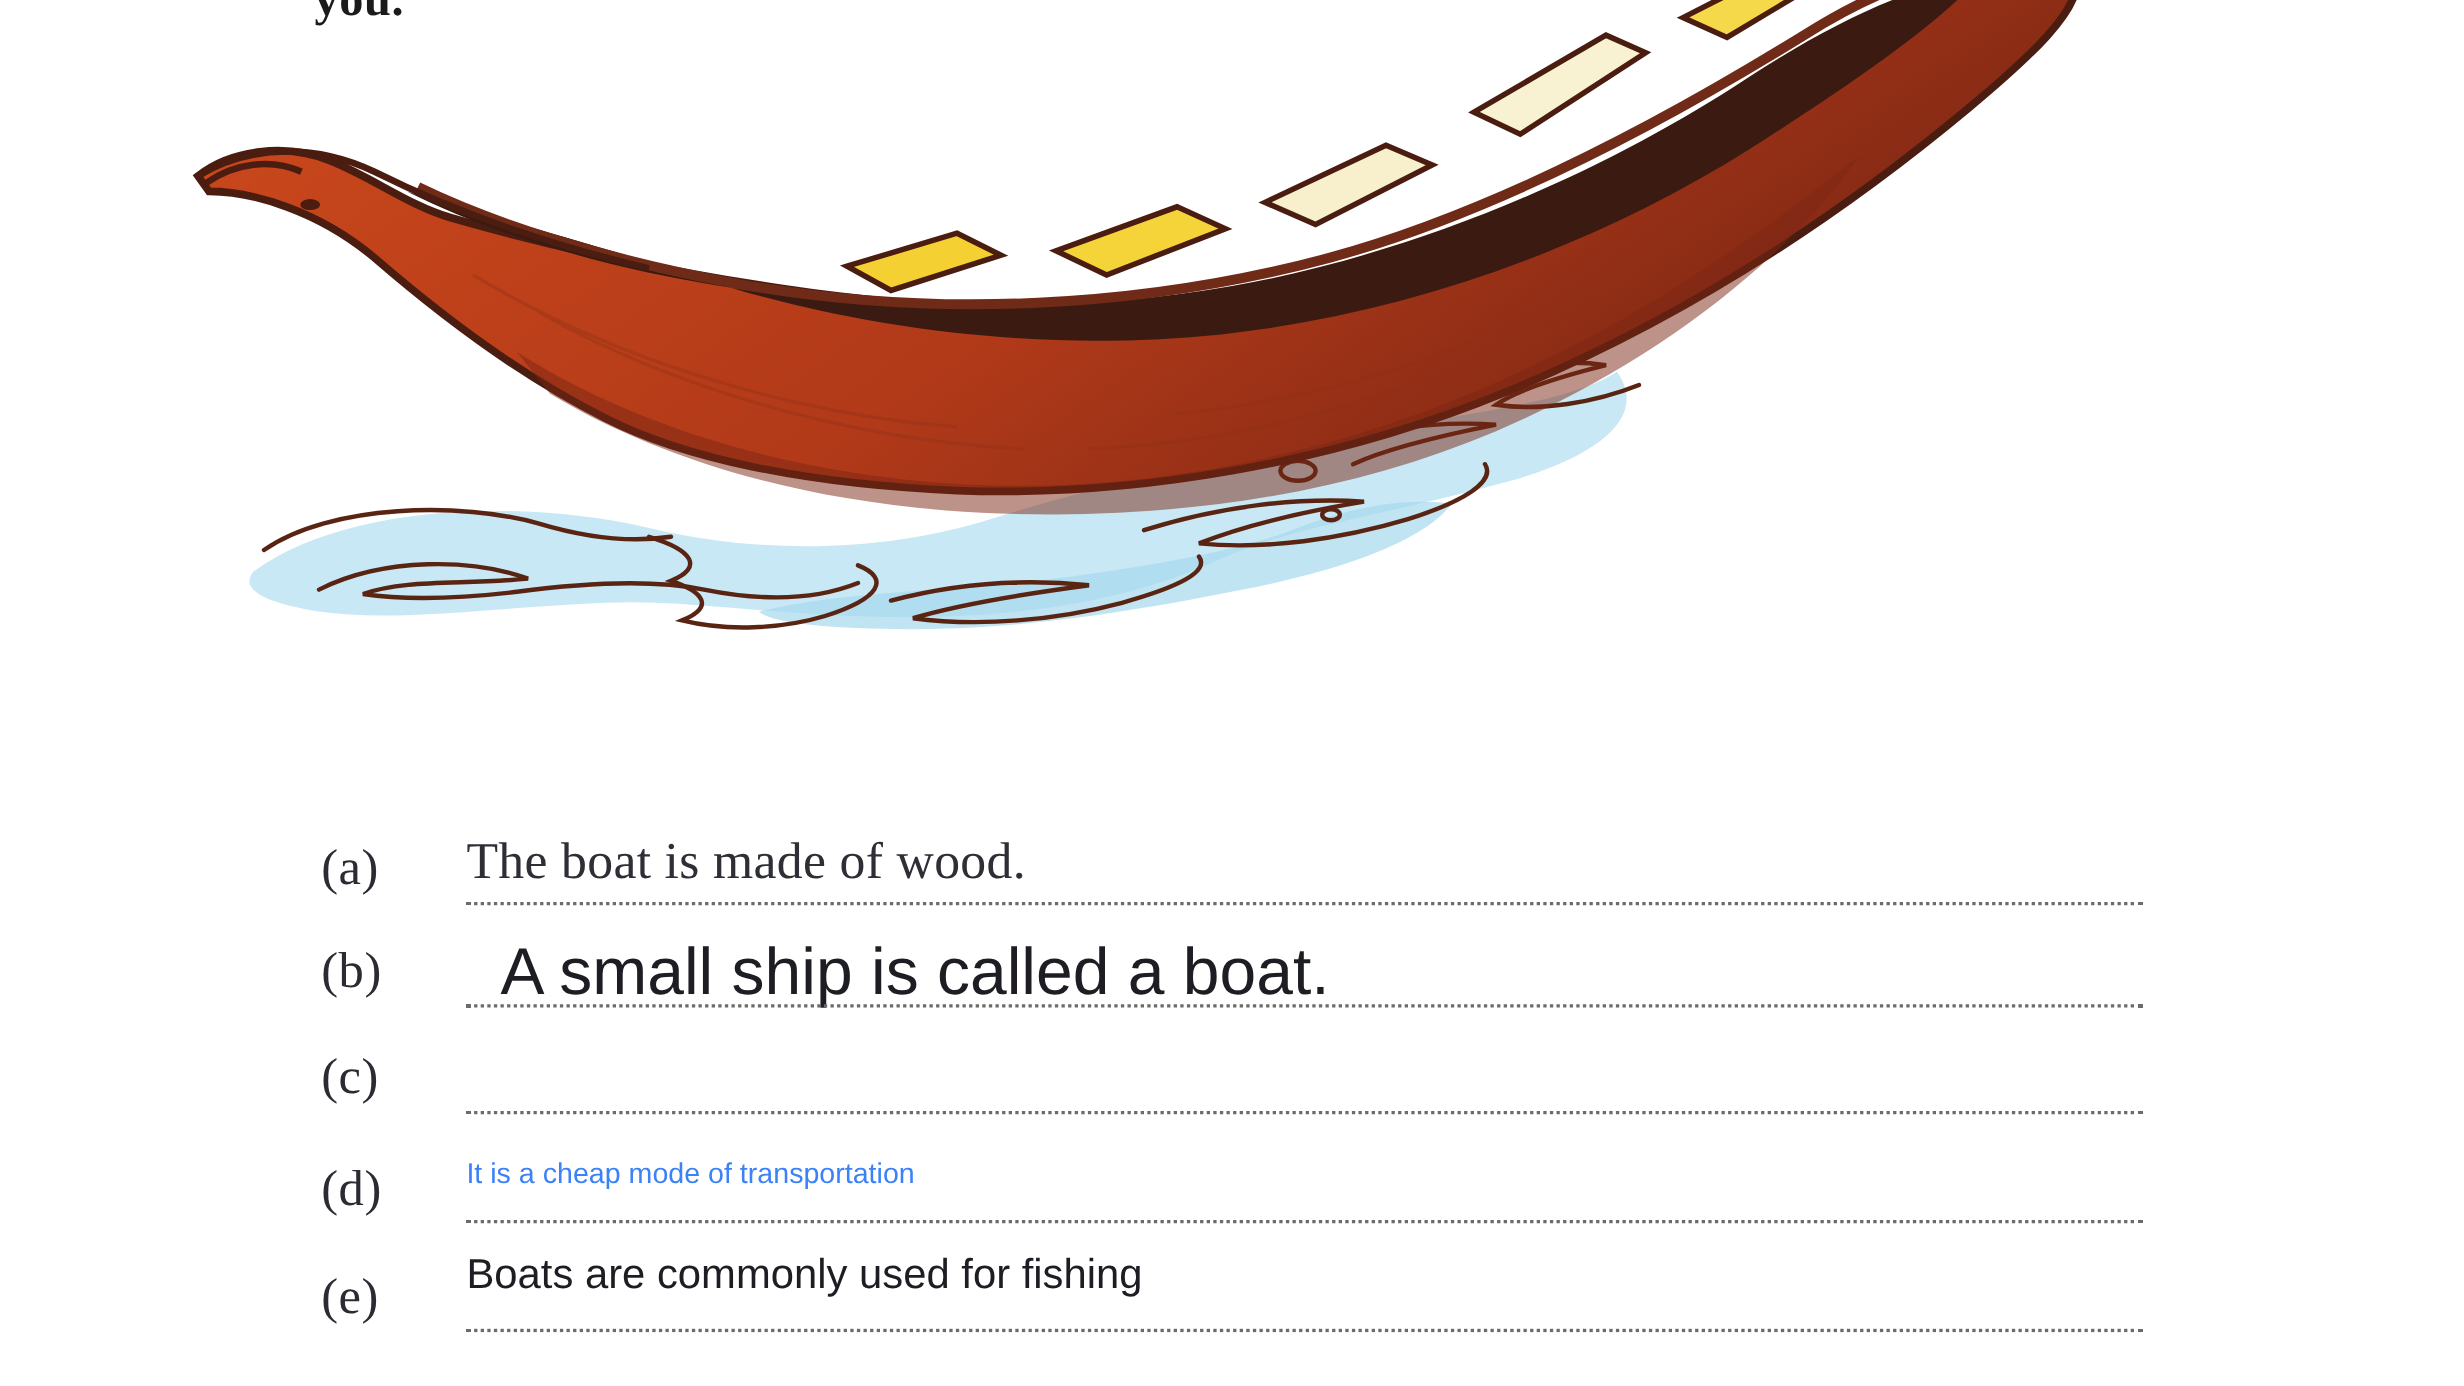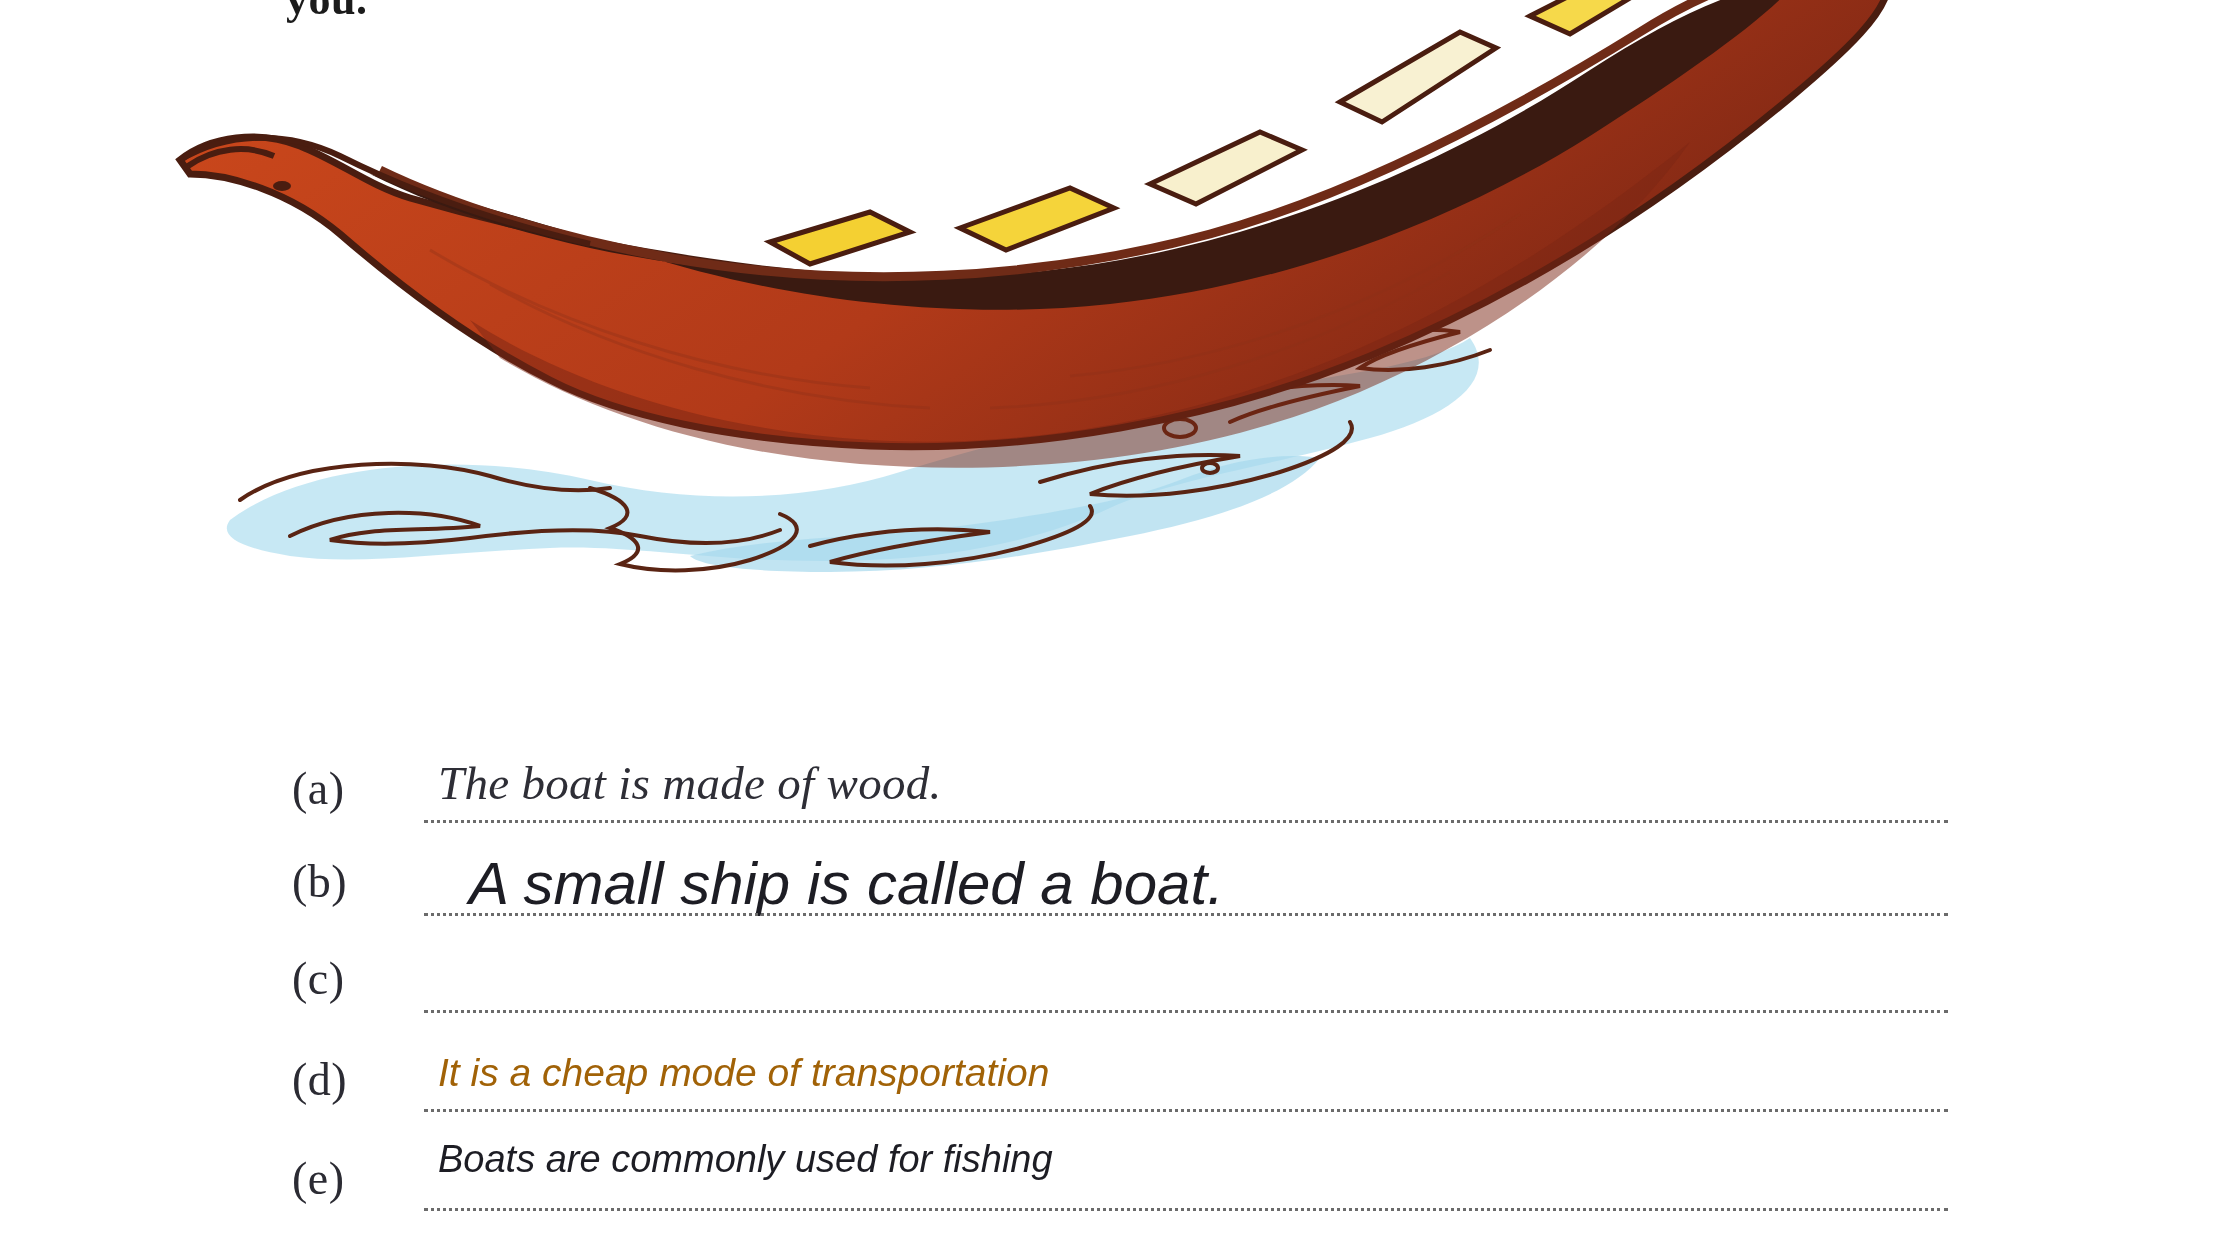--- a/index.html
+++ b/index.html
@@ -68,24 +68,23 @@
     letter-spacing: 0.5px;
   }
   .answer-line {
     position: absolute;
     left: 424px;
     width: 1524px;
     border-bottom: 3px dotted #6b6b6b;
   }
   .answer-text {
     position: absolute;
-    left: 438px;
+    left: 424px;
     white-space: nowrap;
     color: #22222a;
-    font-style: italic;
   }
 
   
   .r-a .answer-label { top: 22px; }
   .r-a .answer-text {
     top: 16px;
     font-family: "Liberation Serif", serif;
     font-size: 47px;
     color: #2e2e36;
     letter-spacing: 0.3px;
@@ -105,22 +104,22 @@
   .r-c .answer-text {
     top: 10px;
     font-size: 45px;
     color: #1d1d24;
   }
   .r-c .answer-line { top: 76px; }
 
   .r-d .answer-label { top: 22px; }
   .r-d .answer-text {
     top: 20px;
-    font-size: 39px;
-    color: #a16207;
+    font-size: 26px;
+    color: #3b82f6;
   }
   .r-d .answer-line { top: 78px; }
 
   .r-e .answer-label { top: 24px; }
   .r-e .answer-text {
     top: 10px;
     font-size: 38px;
     color: #1d1d24;
   }
   .r-e .answer-line { top: 80px; }

